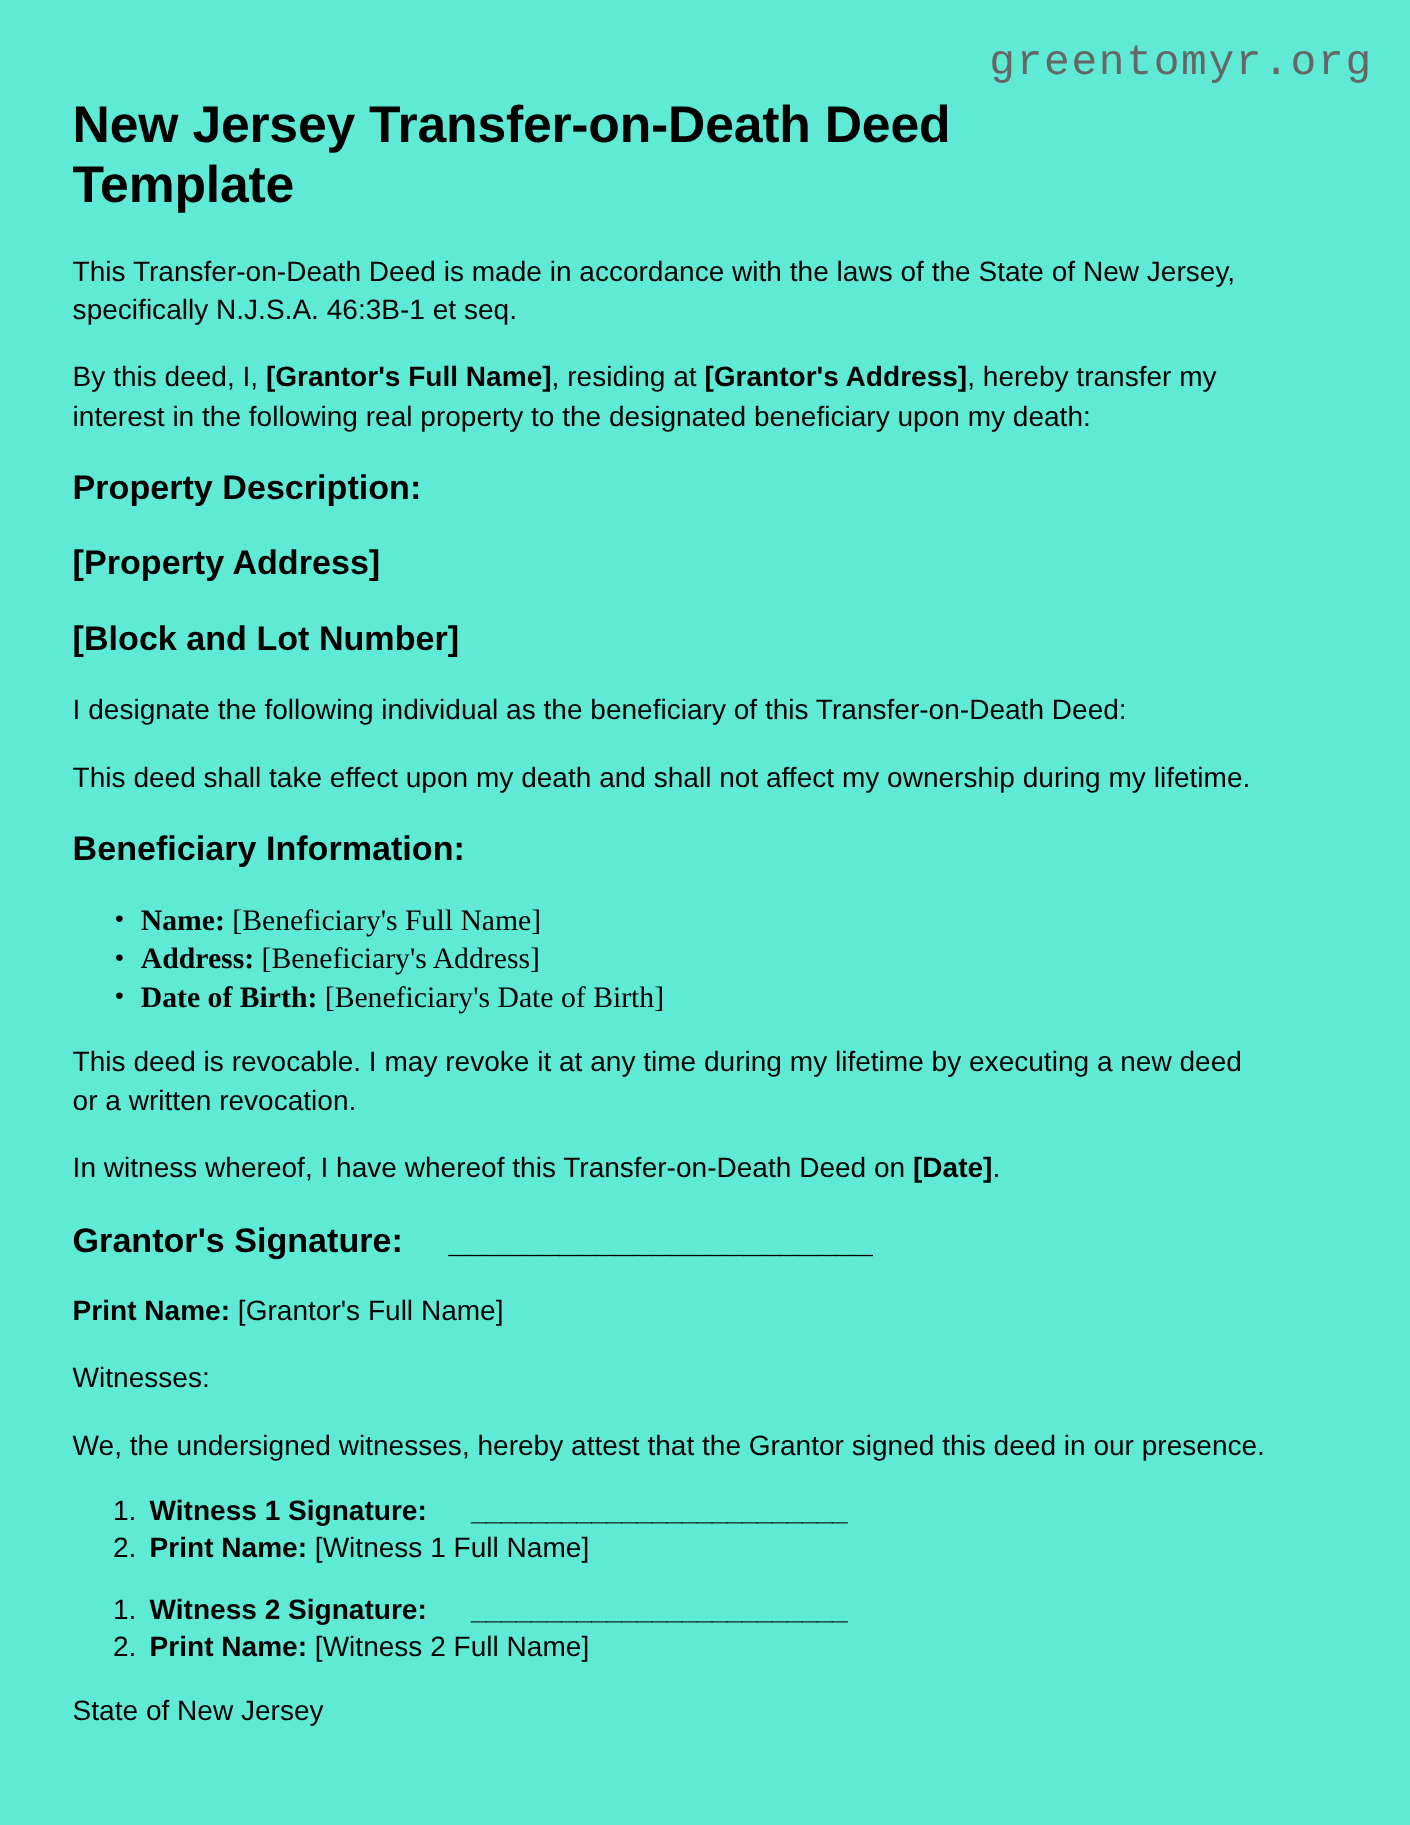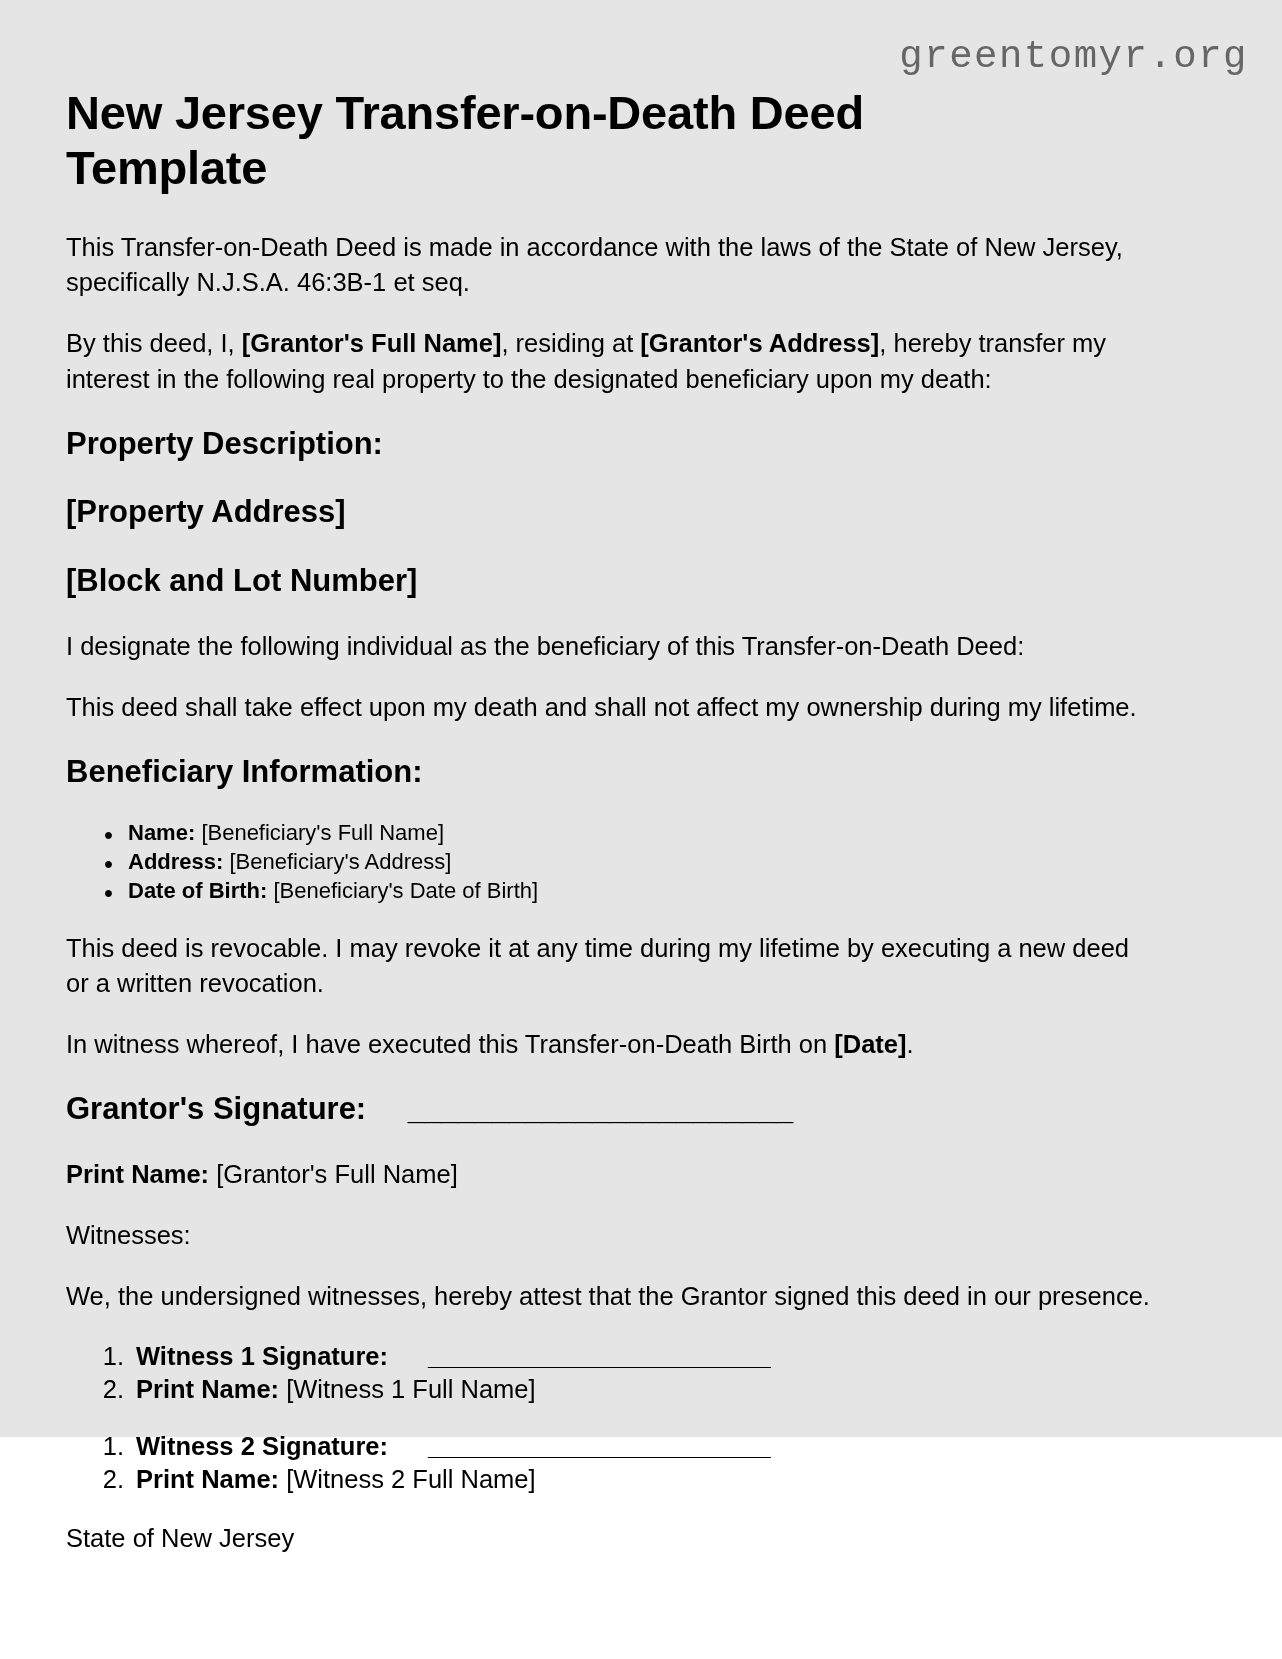--- a/index.html
+++ b/index.html
@@ -14,22 +14,22 @@
     position: relative;
     overflow: hidden;
     font-family: "Liberation Sans", "DejaVu Sans", sans-serif;
     color: #000000;
     -webkit-font-smoothing: antialiased;
   }
 
   .page {
     position: relative;
     width: 1282px;
-    height: 1437px;
-    background: #e5e5e5;
+    height: 1659px;
+    background: #5eead4;
     box-sizing: border-box;
   }
 
   
   .watermark {
     position: absolute;
     top: 38px;
     right: 34px;
     font-family: "Liberation Mono", "DejaVu Sans Mono", monospace;
     font-size: 39px;
@@ -72,25 +72,26 @@
     font-weight: bold;
     margin: 0 0 26px 0;
   }
 
   ul.bullets {
     list-style: none;
     margin: 0 0 26px 0;
     padding: 0;
   }
   ul.bullets > li {
-    font-size: 22px;
+    font-size: 27px;
     line-height: 1.22;
     margin: 0 0 2px 0;
     padding-left: 62px;
     position: relative;
+    font-family: Liberation Serif, serif;
   }
   ul.bullets > li::before {
     content: "\2022";
     position: absolute;
     left: 38px;
     top: 0;
     font-size: 25.5px;
     line-height: 1.22;
   }
 
@@ -153,21 +154,21 @@
     <p class="heading">Beneficiary Information:</p>
 
     <ul class="bullets">
       <li><span class="b">Name:</span> <span>[Beneficiary's Full Name]</span></li>
       <li><span class="b">Address:</span> <span>[Beneficiary's Address]</span></li>
       <li><span class="b">Date of Birth:</span> <span>[Beneficiary's Date of Birth]</span></li>
     </ul>
 
     <p class="para">This deed is revocable. I may revoke it at any time during my lifetime by executing a new deed or a written revocation.</p>
 
-    <p class="para"><span>In witness whereof, I have executed this Transfer-on-Death Birth on </span><span class="b">[Date]</span><span>.</span></p>
+    <p class="para"><span>In witness whereof, I have whereof this Transfer-on-Death Deed on </span><span class="b">[Date]</span><span>.</span></p>
 
     <p class="heading"><span>Grantor's Signature:</span> <span class="sigline">_______________________</span></p>
 
     <p class="para"><span class="b">Print Name:</span> <span>[Grantor's Full Name]</span></p>
 
     <p class="para">Witnesses:</p>
 
     <p class="para">We, the undersigned witnesses, hereby attest that the Grantor signed this deed in our presence.</p>
 
     <ol class="numbered">

